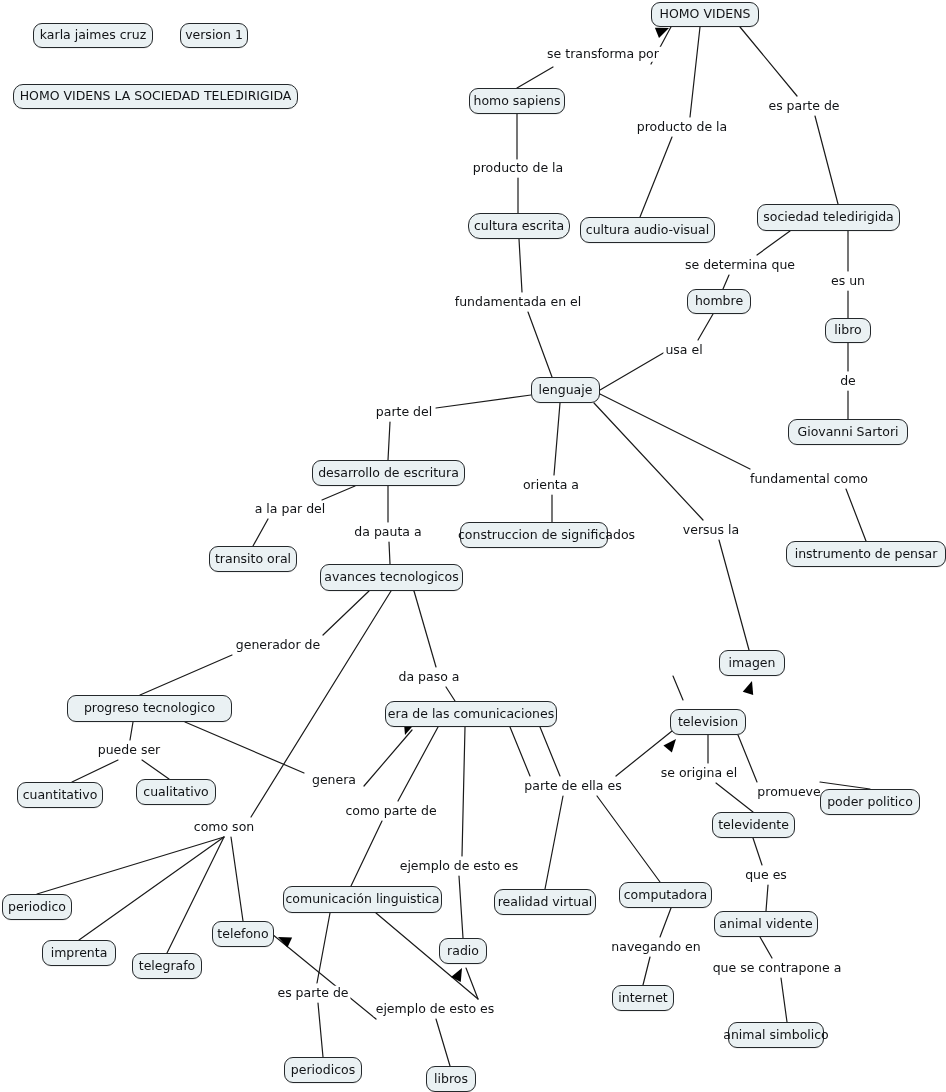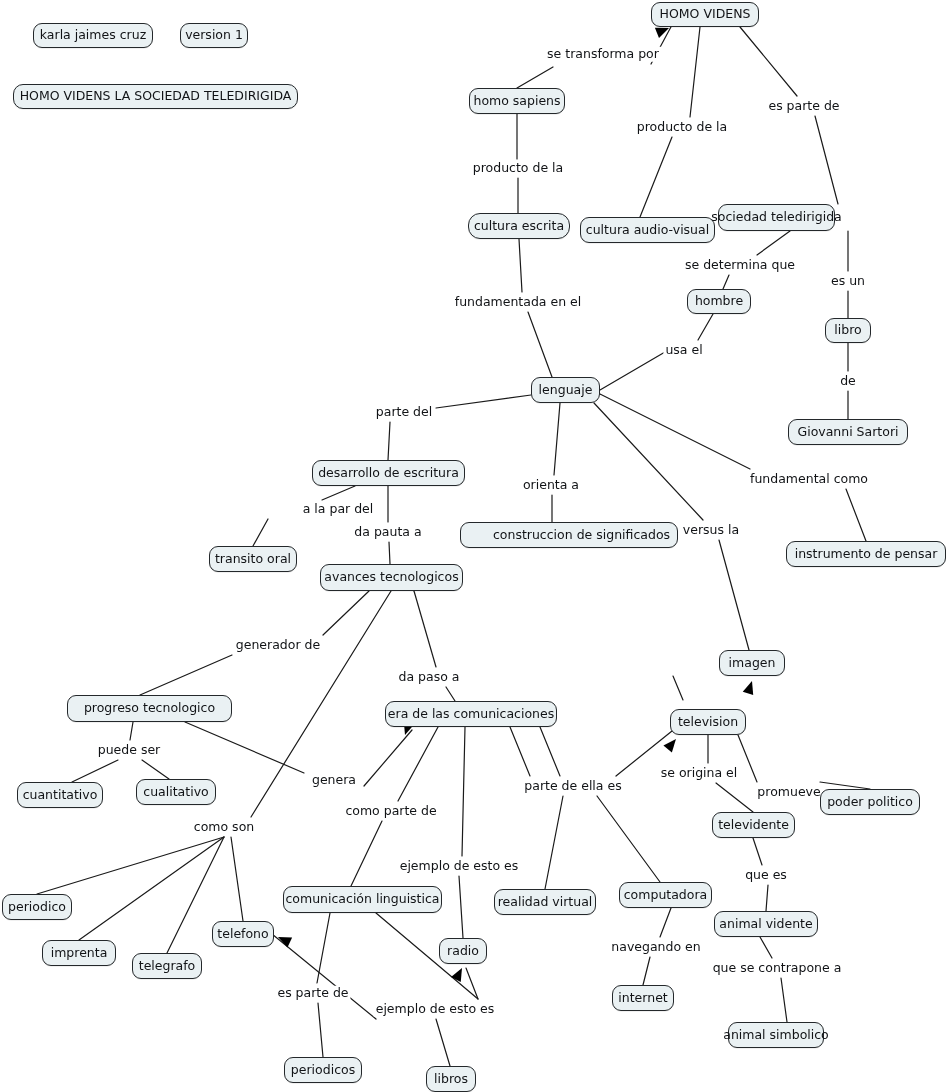--- a/index.html
+++ b/index.html
@@ -164,21 +164,21 @@
       <div class="link-label" style="left: 804px; top: 106px;">es parte de</div>
       <div class="link-label" style="left: 518px; top: 302px;">fundamentada en el</div>
       <div class="link-label" style="left: 740px; top: 265px;">se determina que</div>
       <div class="link-label" style="left: 848px; top: 281px;">es un</div>
       <div class="link-label" style="left: 848px; top: 381px;">de</div>
       <div class="link-label" style="left: 684px; top: 350px;">usa el</div>
       <div class="link-label" style="left: 404px; top: 412px;">parte del</div>
       <div class="link-label" style="left: 551px; top: 485px;">orienta a</div>
       <div class="link-label" style="left: 711px; top: 530px;">versus la</div>
       <div class="link-label" style="left: 809px; top: 479px;">fundamental como</div>
-      <div class="link-label" style="left: 290px; top: 509px; margin-left: 48px;">a la par del</div>
+      <div class="link-label" style="left: 290px; top: 509px;">a la par del</div>
       <div class="link-label" style="left: 388px; top: 532px;">da pauta a</div>
       <div class="link-label" style="left: 278px; top: 645px;">generador de</div>
       <div class="link-label" style="left: 429px; top: 677px;">da paso a</div>
       <div class="link-label" style="left: 224px; top: 827px;">como son</div>
       <div class="link-label" style="left: 129px; top: 750px;">puede ser</div>
       <div class="link-label" style="left: 334px; top: 780px;">genera</div>
       <div class="link-label" style="left: 391px; top: 811px;">como parte de</div>
       <div class="link-label" style="left: 459px; top: 866px;">ejemplo de esto es</div>
       <div class="link-label" style="left: 573px; top: 786px;">parte de ella es</div>
       <div class="link-label" style="left: 789px; top: 792px;">promueve</div>
@@ -190,27 +190,27 @@
       <div class="link-label" style="left: 435px; top: 1009px;">ejemplo de esto es</div>
     </div>
   <div id="nodes-layer">
       <div class="node-box" style="left: 33px; top: 23px; width: 120px; height: 25px;">karla jaimes cruz</div>
       <div class="node-box" style="left: 180px; top: 23px; width: 68px; height: 25px;">version 1</div>
       <div class="node-box title-node" style="left: 13px; top: 84px; width: 285px; height: 25px;">HOMO VIDENS LA SOCIEDAD TELEDIRIGIDA</div>
       <div class="node-box" style="left: 651px; top: 2px; width: 108px; height: 25px;">HOMO VIDENS</div>
       <div class="node-box" style="left: 469px; top: 88px; width: 96px; height: 26px;">homo sapiens</div>
       <div class="node-box" style="left: 468px; top: 213px; width: 102px; height: 26px; border-radius: 12px;">cultura escrita</div>
       <div class="node-box" style="left: 580px; top: 217px; width: 135px; height: 26px;">cultura audio-visual</div>
-      <div class="node-box" style="left: 718px; top: 204px; width: 117px; height: 27px;">sociedad teledirigida</div>
+      <div class="node-box" style="left: 757px; top: 204px; width: 143px; height: 27px;">sociedad teledirigida</div>
       <div class="node-box" style="left: 687px; top: 289px; width: 64px; height: 25px;">hombre</div>
       <div class="node-box" style="left: 825px; top: 318px; width: 46px; height: 25px;">libro</div>
       <div class="node-box" style="left: 788px; top: 419px; width: 120px; height: 26px;">Giovanni Sartori</div>
       <div class="node-box" style="left: 531px; top: 377px; width: 69px; height: 26px;">lenguaje</div>
       <div class="node-box" style="left: 312px; top: 460px; width: 153px; height: 26px;">desarrollo de escritura</div>
-      <div class="node-box" style="left: 460px; top: 522px; width: 218px; height: 26px; padding-left: 34px;">construccion de significados</div>
+      <div class="node-box" style="left: 460px; top: 522px; width: 148px; height: 26px; padding-left: 34px;">construccion de significados</div>
       <div class="node-box" style="left: 786px; top: 541px; width: 160px; height: 26px;">instrumento de pensar</div>
       <div class="node-box" style="left: 209px; top: 546px; width: 88px; height: 26px;">transito oral</div>
       <div class="node-box" style="left: 320px; top: 564px; width: 143px; height: 27px;">avances tecnologicos</div>
       <div class="node-box" style="left: 719px; top: 650px; width: 66px; height: 26px;">imagen</div>
       <div class="node-box" style="left: 67px; top: 695px; width: 165px; height: 27px;">progreso tecnologico</div>
       <div class="node-box" style="left: 385px; top: 701px; width: 172px; height: 26px;">era de las comunicaciones</div>
       <div class="node-box" style="left: 670px; top: 709px; width: 76px; height: 26px;">television</div>
       <div class="node-box" style="left: 17px; top: 782px; width: 86px; height: 26px;">cuantitativo</div>
       <div class="node-box" style="left: 136px; top: 779px; width: 80px; height: 26px;">cualitativo</div>
       <div class="node-box" style="left: 820px; top: 789px; width: 100px; height: 26px;">poder politico</div>

